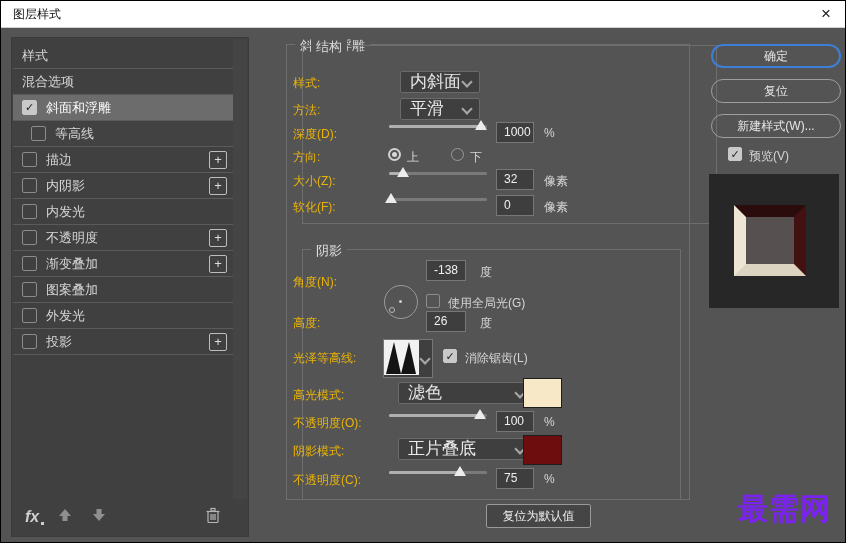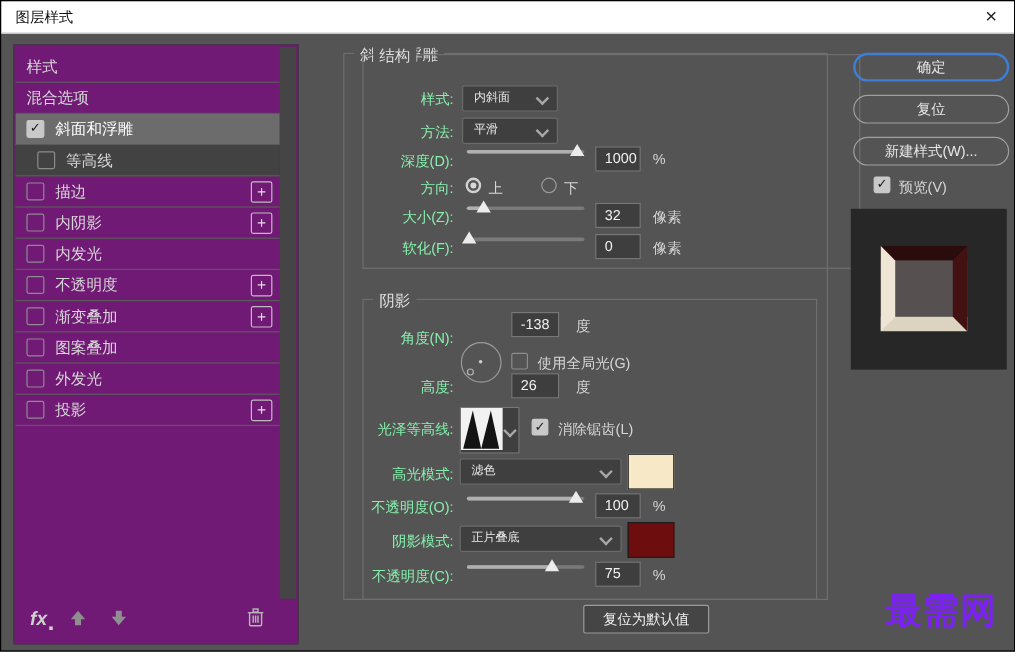--- a/index.html
+++ b/index.html
@@ -3,44 +3,44 @@
 <meta charset="utf-8">
 <style>
   html,body{margin:0;padding:0;background:#545454;}
   .window{position:relative;width:846px;height:543px;background:#545454;
     font-family:"Liberation Sans",sans-serif;overflow:hidden;border:1px solid #000000;box-sizing:border-box;}
   
   .titlebar{position:absolute;left:0;top:0;right:0;height:26px;background:#ffffff;border-bottom:1px solid #d0d0d0;}
   .title{position:absolute;left:12px;top:0;line-height:26px;font-size:12px;color:#111;}
   .close{position:absolute;right:6px;top:0;width:26px;height:26px;line-height:25px;text-align:center;font-size:17px;color:#222;cursor:pointer;}
   
-  .sidebar{position:absolute;left:10px;top:36px;width:238px;height:500px;background:#701a75;border:1px solid #3b3b3b;box-sizing:border-box;}
+  .sidebar{position:absolute;left:10px;top:36px;width:238px;height:500px;background:#404040;border:1px solid #3b3b3b;box-sizing:border-box;}
   .gutter{position:absolute;top:1px;right:1px;width:14px;bottom:37px;background:#454545;}
   .rows{position:absolute;left:1px;top:5px;right:15px;}
   .row{height:25px;border-bottom:1px solid #5b5b5b;display:flex;align-items:center;padding-left:9px;color:#d6d6d6;font-size:13px;position:relative;}
   .row.selected{background:#6c6c6c;color:#fff;}
   .row.sub{background:#424242;}
   .row.sub .cb{margin-left:9px;}
   .cb{width:13px;height:13px;border:1px solid #8c8c8c;border-radius:2px;margin-right:9px;flex:0 0 auto;
       font-size:11px;line-height:13px;text-align:center;color:#1d1d1d;box-sizing:content-box;}
   .cb.on{background:#c9c9c9;border-color:#c9c9c9;}
   .plus{position:absolute;right:6px;top:4px;width:16px;height:16px;border:1px solid #bdbdbd;border-radius:2px;
         color:#dedede;font-size:13px;line-height:15px;text-align:center;}
   .side-footer{position:absolute;left:1px;right:15px;bottom:1px;height:36px;display:flex;align-items:center;padding:0 12px;gap:18px;}
   .fx{font-style:italic;font-weight:bold;font-size:16px;color:#cfcfcf;position:relative;}
   .fx::after{content:"";position:absolute;right:-5px;bottom:1px;width:3px;height:3px;background:#cfcfcf;}
   .trash{margin-left:auto;}
   
   .gbox{position:absolute;border:1px solid #6e6e6e;}
   .gbox>.legend{position:absolute;left:8px;top:-8px;background:#545454;padding:0 5px;font-size:13px;color:#dedede;}
   
-  .lbl{position:absolute;font-size:12px;color:#86efac;text-align:right;width:85px;left:-10px;white-space:nowrap;}
+  .lbl{position:absolute;font-size:12px;color:#eab308;width:85px;left:-10px;white-space:nowrap;}
   .unit{position:absolute;font-size:12px;color:#d6d6d6;white-space:nowrap;}
   .dd{position:absolute;background:#3f3f3f;border:1px solid #6a6a6a;border-radius:2px;color:#e8e8e8;
-      font-size:10px;line-height:20px;padding-left:9px;box-sizing:border-box;cursor:pointer;}
+      font-size:17px;line-height:20px;padding-left:9px;box-sizing:border-box;cursor:pointer;margin-left:15px;}
   .chev{position:absolute;right:8px;top:6px;width:6px;height:6px;border-right:2px solid #a8a8a8;border-bottom:2px solid #a8a8a8;transform:rotate(45deg);}
   .inp{position:absolute;background:#3e3e3e;border:1px solid #777;color:#f0f0f0;font-size:12px;
        line-height:19px;padding-left:7px;box-sizing:border-box;}
   .slider{position:absolute;height:14px;}
   .slider .track{position:absolute;left:0;right:0;top:6px;height:3px;background:#7a7a7a;border-radius:2px;}
   .slider .fill{position:absolute;left:0;top:6px;height:3px;background:#b0b0b0;border-radius:2px;}
   .slider .thumb{position:absolute;top:1px;width:0;height:0;border-left:6px solid transparent;border-right:6px solid transparent;
                  border-bottom:10px solid #ececec;transform:translateX(-6px);}
   .radio{position:absolute;width:13px;height:13px;border:1px solid #9a9a9a;border-radius:50%;box-sizing:border-box;}
   .radio.on{border:2px solid #d2d2d2;}

